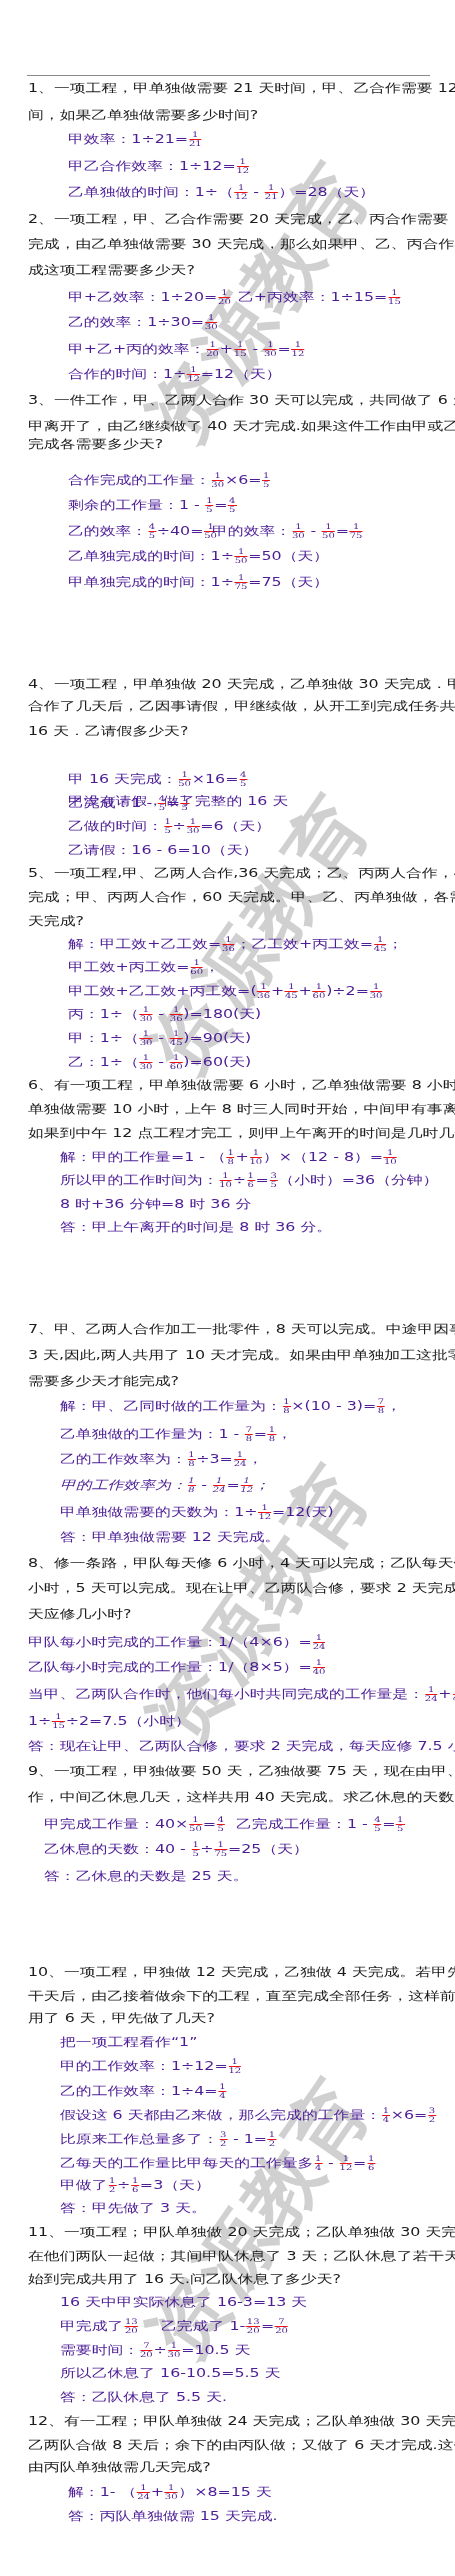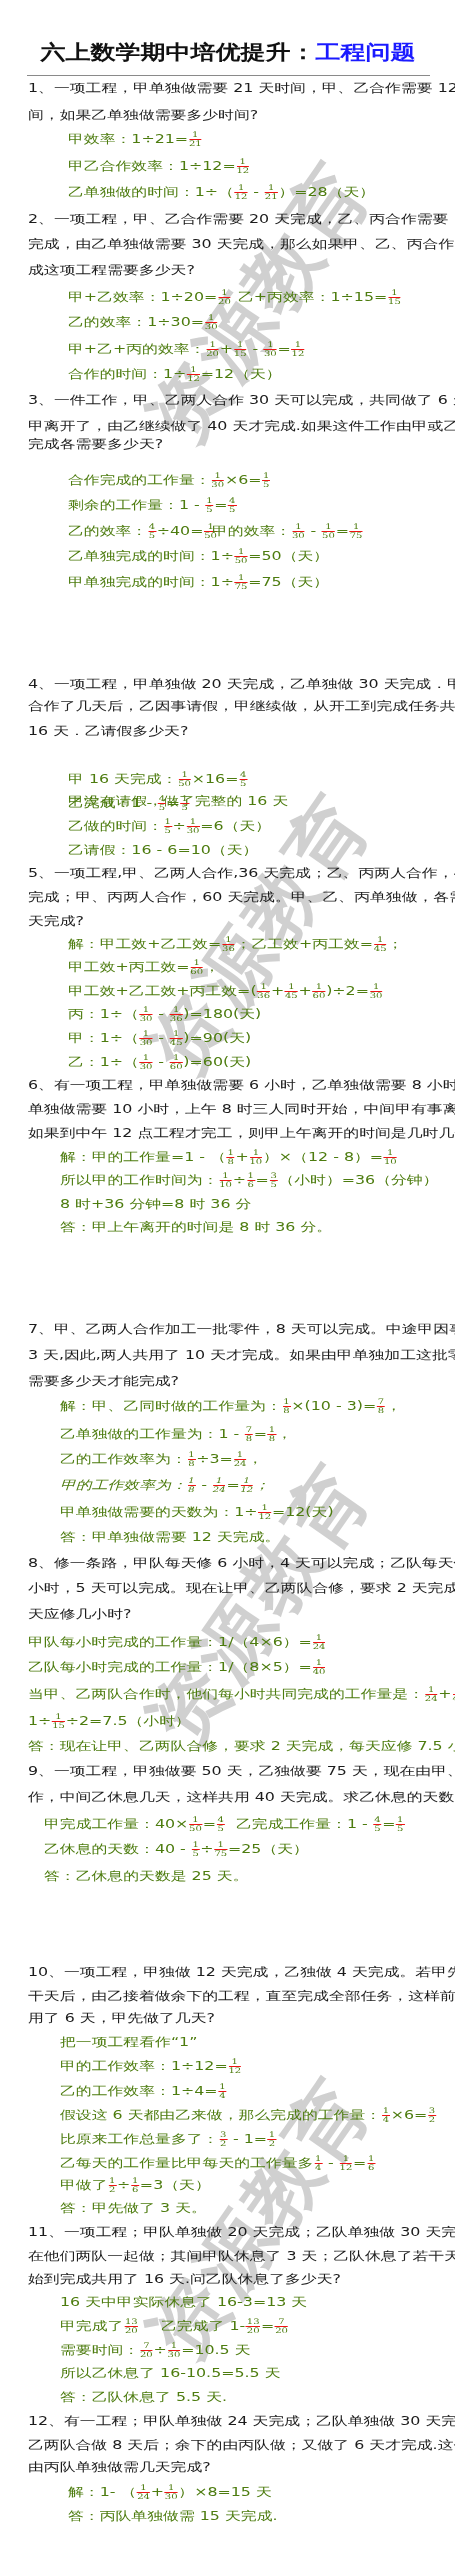--- a/index.html
+++ b/index.html
@@ -5,37 +5,36 @@
   html,body{margin:0;padding:0;background:#fff;}
   body{width:455px;height:2576px;position:relative;overflow:hidden;font-family:"DejaVu Sans","Liberation Sans",sans-serif;}
   .page{position:absolute;left:0;top:0;width:455px;height:2576px;}
   .title{position:absolute;top:39px;left:0;width:455px;text-align:center;font-weight:bold;font-size:20px;line-height:26.6px;color:#111;}
   .title .inner{display:inline-block;transform:scaleX(1.25);transform-origin:center;}
   .title .accent{color:#1a1aff;}
   .rule{position:absolute;top:75px;left:27px;width:403px;height:0.6px;background:#8a8a8a;}
   .ln{position:absolute;height:19px;line-height:19px;font-size:12px;white-space:nowrap;}
   .ln .s{display:inline-block;transform:scaleX(1.32);transform-origin:left center;}
   .q{color:#1c1c1c;}
-  .a{color:#4d7c0f;}
+  .a{color:#4c1d95;}
   .fr{display:inline-block;vertical-align:middle;text-align:center;font-family:"DejaVu Serif","Liberation Serif",serif;font-size:7.6px;line-height:7.6px;margin:0 0.6px;}
   .fr .n{display:block;border-bottom:0.6px solid #f01414;padding:0 0.6px;}
   .fr .d{display:block;}
   .wm{position:absolute;font-size:76px;font-weight:bold;color:rgba(150,150,150,0.45);transform:rotate(-55deg);transform-origin:center;white-space:nowrap;letter-spacing:3.8px;pointer-events:none;}
 </style>
 </head>
 <body>
 
 <div class="page">
 
   <div class="wm" style="left:101px;top:253px;">资源教育</div>
   <div class="wm" style="left:101px;top:885px;">资源教育</div>
   <div class="wm" style="left:101px;top:1555px;">资源教育</div>
   <div class="wm" style="left:101px;top:2169px;">资源教育</div>
 
-  <div class="title"><span class="inner"><span>六上数学期中培优提升：</span><span class="accent">工程问题</span></span></div>
   <div class="rule"></div>
 
   <div class="ln q" style="top:79px;left:28px;"><span class="s">1、一项工程，甲单独做需要 21 天时间，甲、乙合作需要 12 天时</span></div>
   <div class="ln q" style="top:106px;left:28px;"><span class="s">间，如果乙单独做需要多少时间?</span></div>
   <div class="ln a" style="top:130px;left:68px;"><span class="s">甲效率：1÷21=<span class="fr"><span class="n">1</span><span class="d">21</span></span></span></div>
   <div class="ln a" style="top:157px;left:68px;"><span class="s">甲乙合作效率：1÷12=<span class="fr"><span class="n">1</span><span class="d">12</span></span></span></div>
   <div class="ln a" style="top:183px;left:68px;"><span class="s">乙单独做的时间：1÷（<span class="fr"><span class="n">1</span><span class="d">12</span></span> - <span class="fr"><span class="n">1</span><span class="d">21</span></span>）=28（天）</span></div>
 
   <div class="ln q" style="top:210px;left:28px;"><span class="s">2、一项工程，甲、乙合作需要 20 天完成，乙、丙合作需要 15 天</span></div>
   <div class="ln q" style="top:235px;left:28px;"><span class="s">完成，由乙单独做需要 30 天完成，那么如果甲、乙、丙合作，完</span></div>

